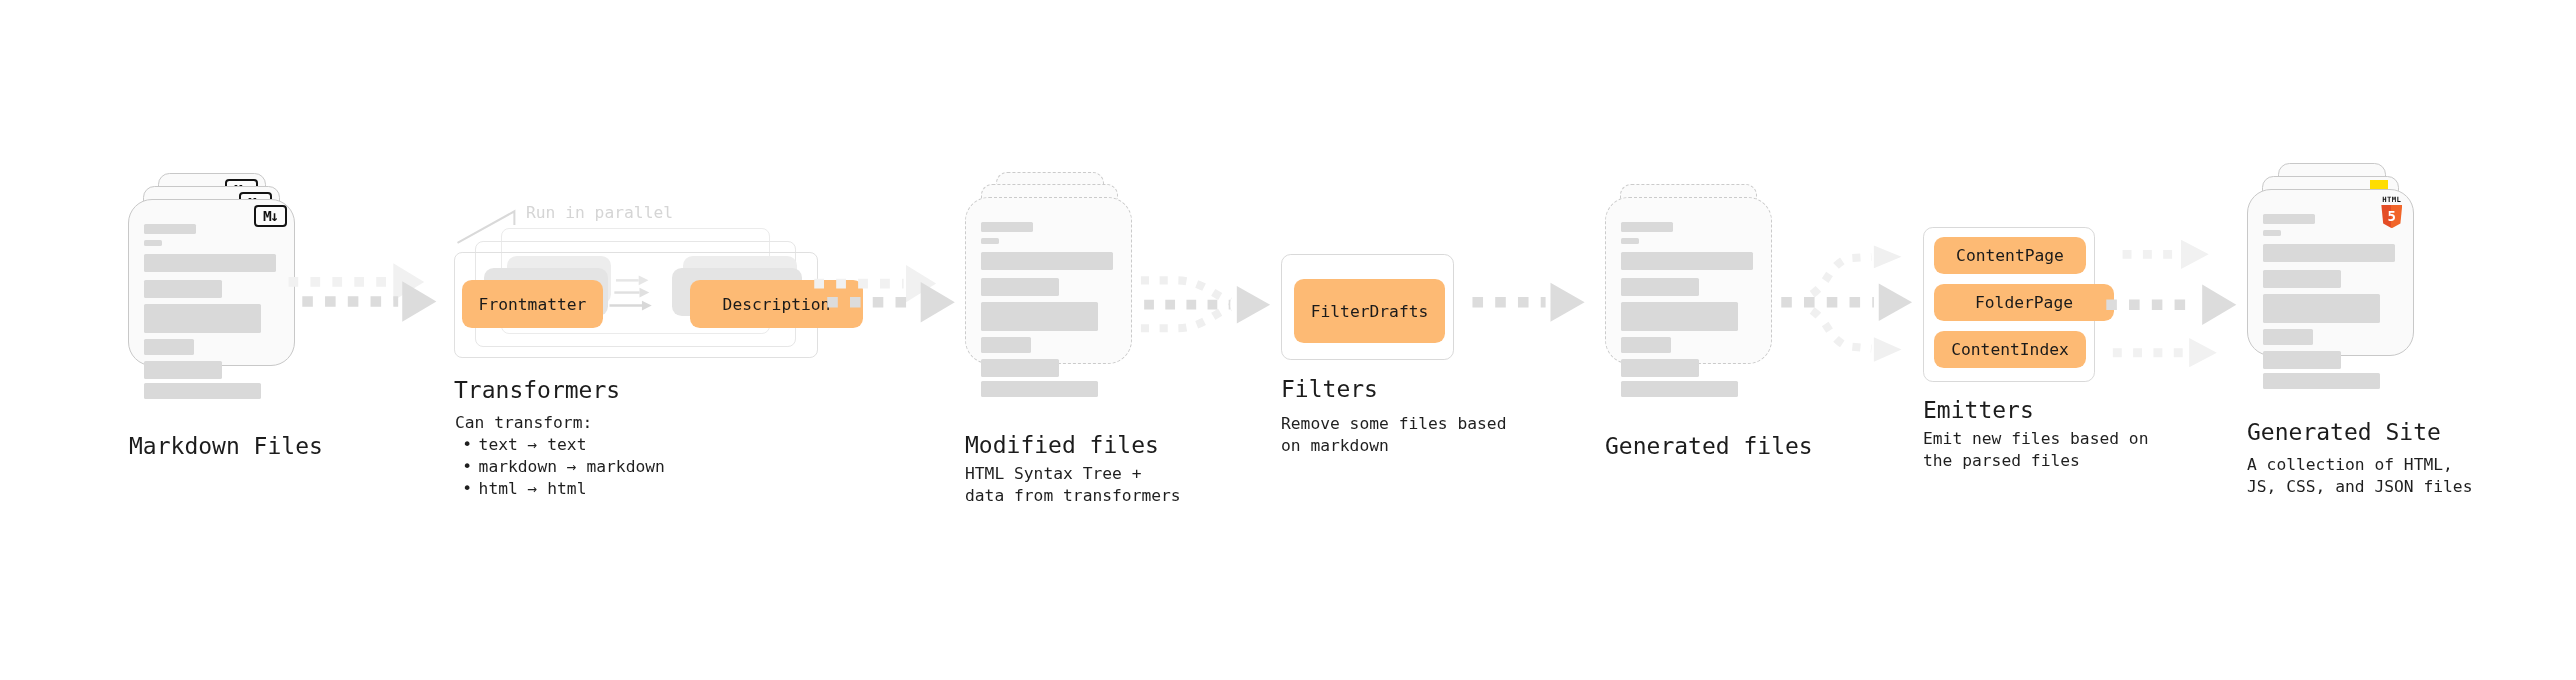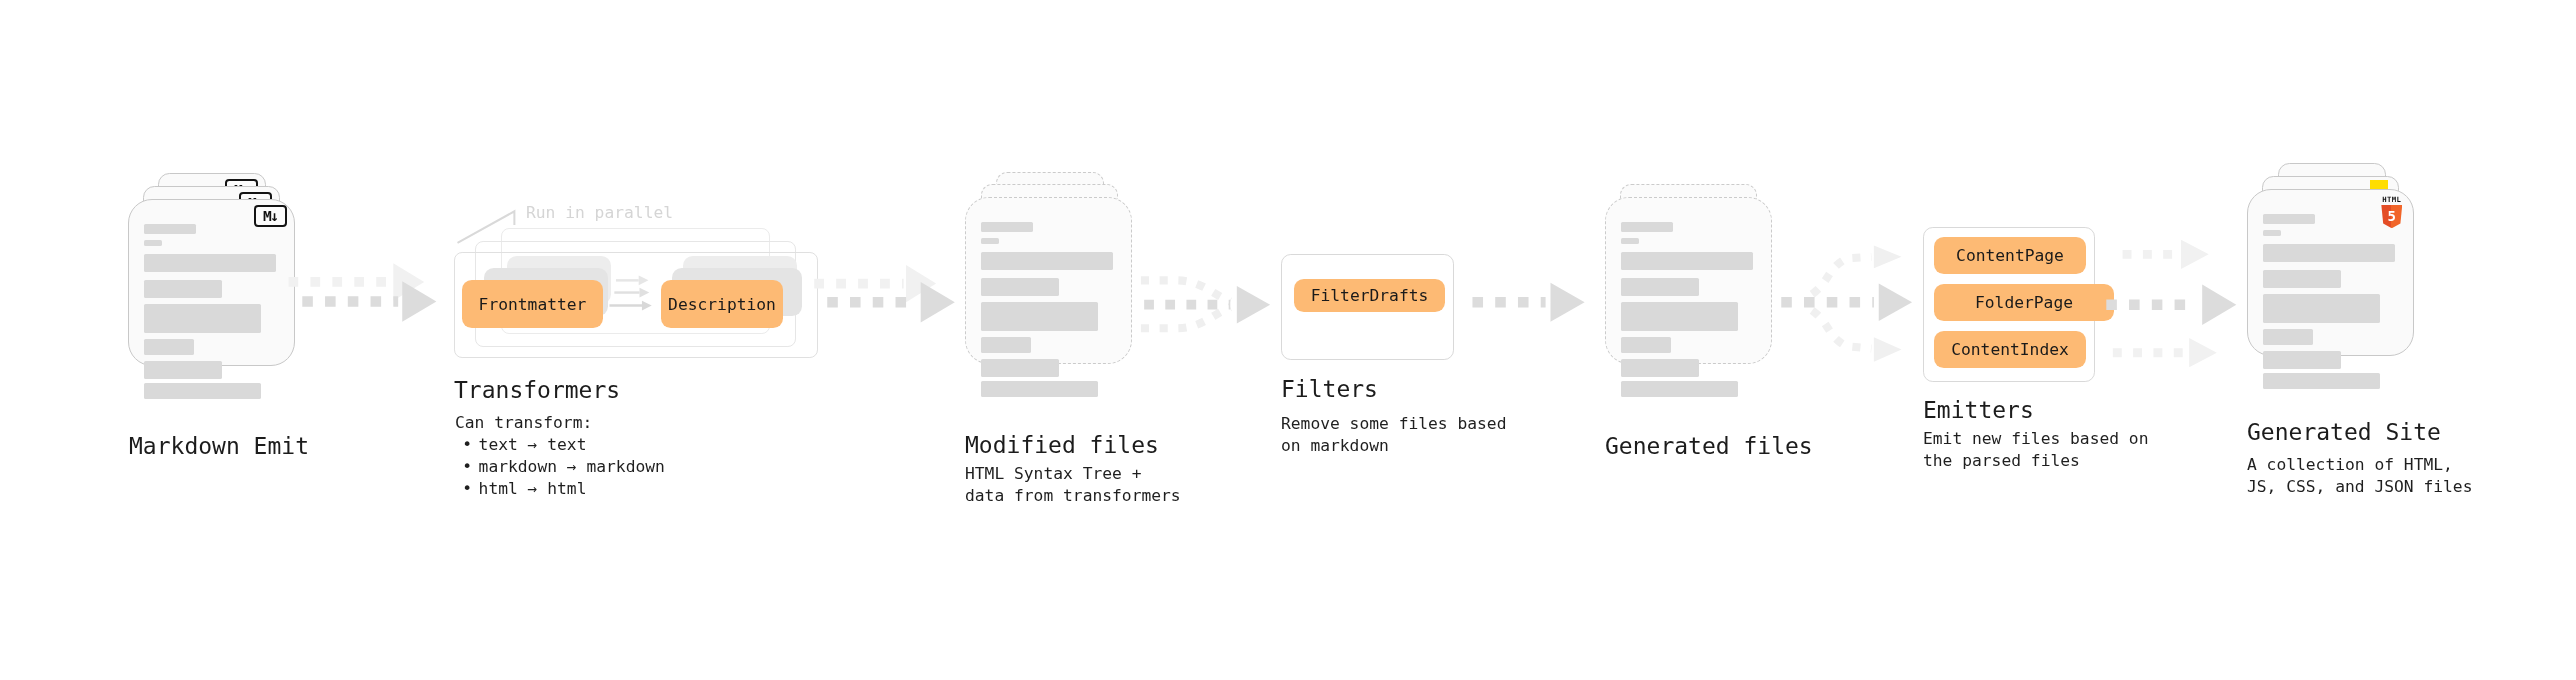--- a/index.html
+++ b/index.html
@@ -92,35 +92,35 @@
         <span class="bar"></span>
           <span class="bar"></span>
           <span class="bar"></span>
           <span class="bar"></span>
         <span class="bar"></span>
           <span class="bar"></span>
           <span class="bar"></span>
           <span class="bar"></span>
       </div>
     </div>
-    <div class="title" style="left:129px;top:432px">Markdown Emit</div>
+    <div class="title" style="left:129px;top:432px">Markdown Files</div>
   </div>
 
   <div>
     <div class="outline l3" style="left:501px;top:228px;width:269px;height:106px"></div>
     <div class="outline l2" style="left:475px;top:241px;width:321px;height:106px"></div>
     <div class="outline" style="left:454px;top:252px;width:364px;height:106px"></div>
 
     <div class="ghost g2" style="left:507px;top:256px;width:104px;height:48px"></div>
     <div class="ghost g1" style="left:484px;top:268px;width:124px;height:48px"></div>
     <div class="chip" style="left:462px;top:280px;width:141px;height:48px">Frontmatter</div>
 
     <div class="ghost g2" style="left:683px;top:256px;width:114px;height:48px"></div>
     <div class="ghost g1" style="left:672px;top:268px;width:130px;height:48px"></div>
-    <div class="chip" style="left:661px;top:280px;width:122px;height:48px">Description</div>
+    <div class="chip" style="left:690px;top:280px;width:173px;height:48px">Description</div>
 
     <div class="annotation" style="left:526px;top:203px">Run in parallel</div>
 
     <div class="title" style="left:454px;top:376px">Transformers</div>
     <div class="sub" style="left:455px;top:412px">
       <div class="note-line">Can transform:</div>
       <div class="bullet-line"><span class="bullet">•</span><span>text → text</span></div>
       <div class="bullet-line"><span class="bullet">•</span><span>markdown → markdown</span></div>
       <div class="bullet-line"><span class="bullet">•</span><span>html → html</span></div>
     </div>
@@ -143,21 +143,21 @@
     </div>
     <div class="title" style="left:965px;top:431px">Modified files</div>
     <div class="sub" style="left:965px;top:463px">
       <div>HTML Syntax Tree +</div>
       <div>data from transformers</div>
     </div>
   </div>
 
   <div>
     <div class="panel" style="left:1281px;top:254px;width:173px;height:106px"></div>
-    <div class="chip" style="left:1294px;top:279px;width:151px;height:33px">FilterDrafts</div>
+    <div class="chip" style="left:1294px;top:279px;width:151px;height:64px">FilterDrafts</div>
     <div class="title" style="left:1281px;top:375px">Filters</div>
     <div class="sub" style="left:1281px;top:413px">
       <div>Remove some files based</div>
       <div>on markdown</div>
     </div>
   </div>
 
   <div>
     <div class="tab mid dashed" style="left:1620px;top:184px;width:137px"></div>
     <div class="file-card dashed" style="left:1605px;top:197px">

